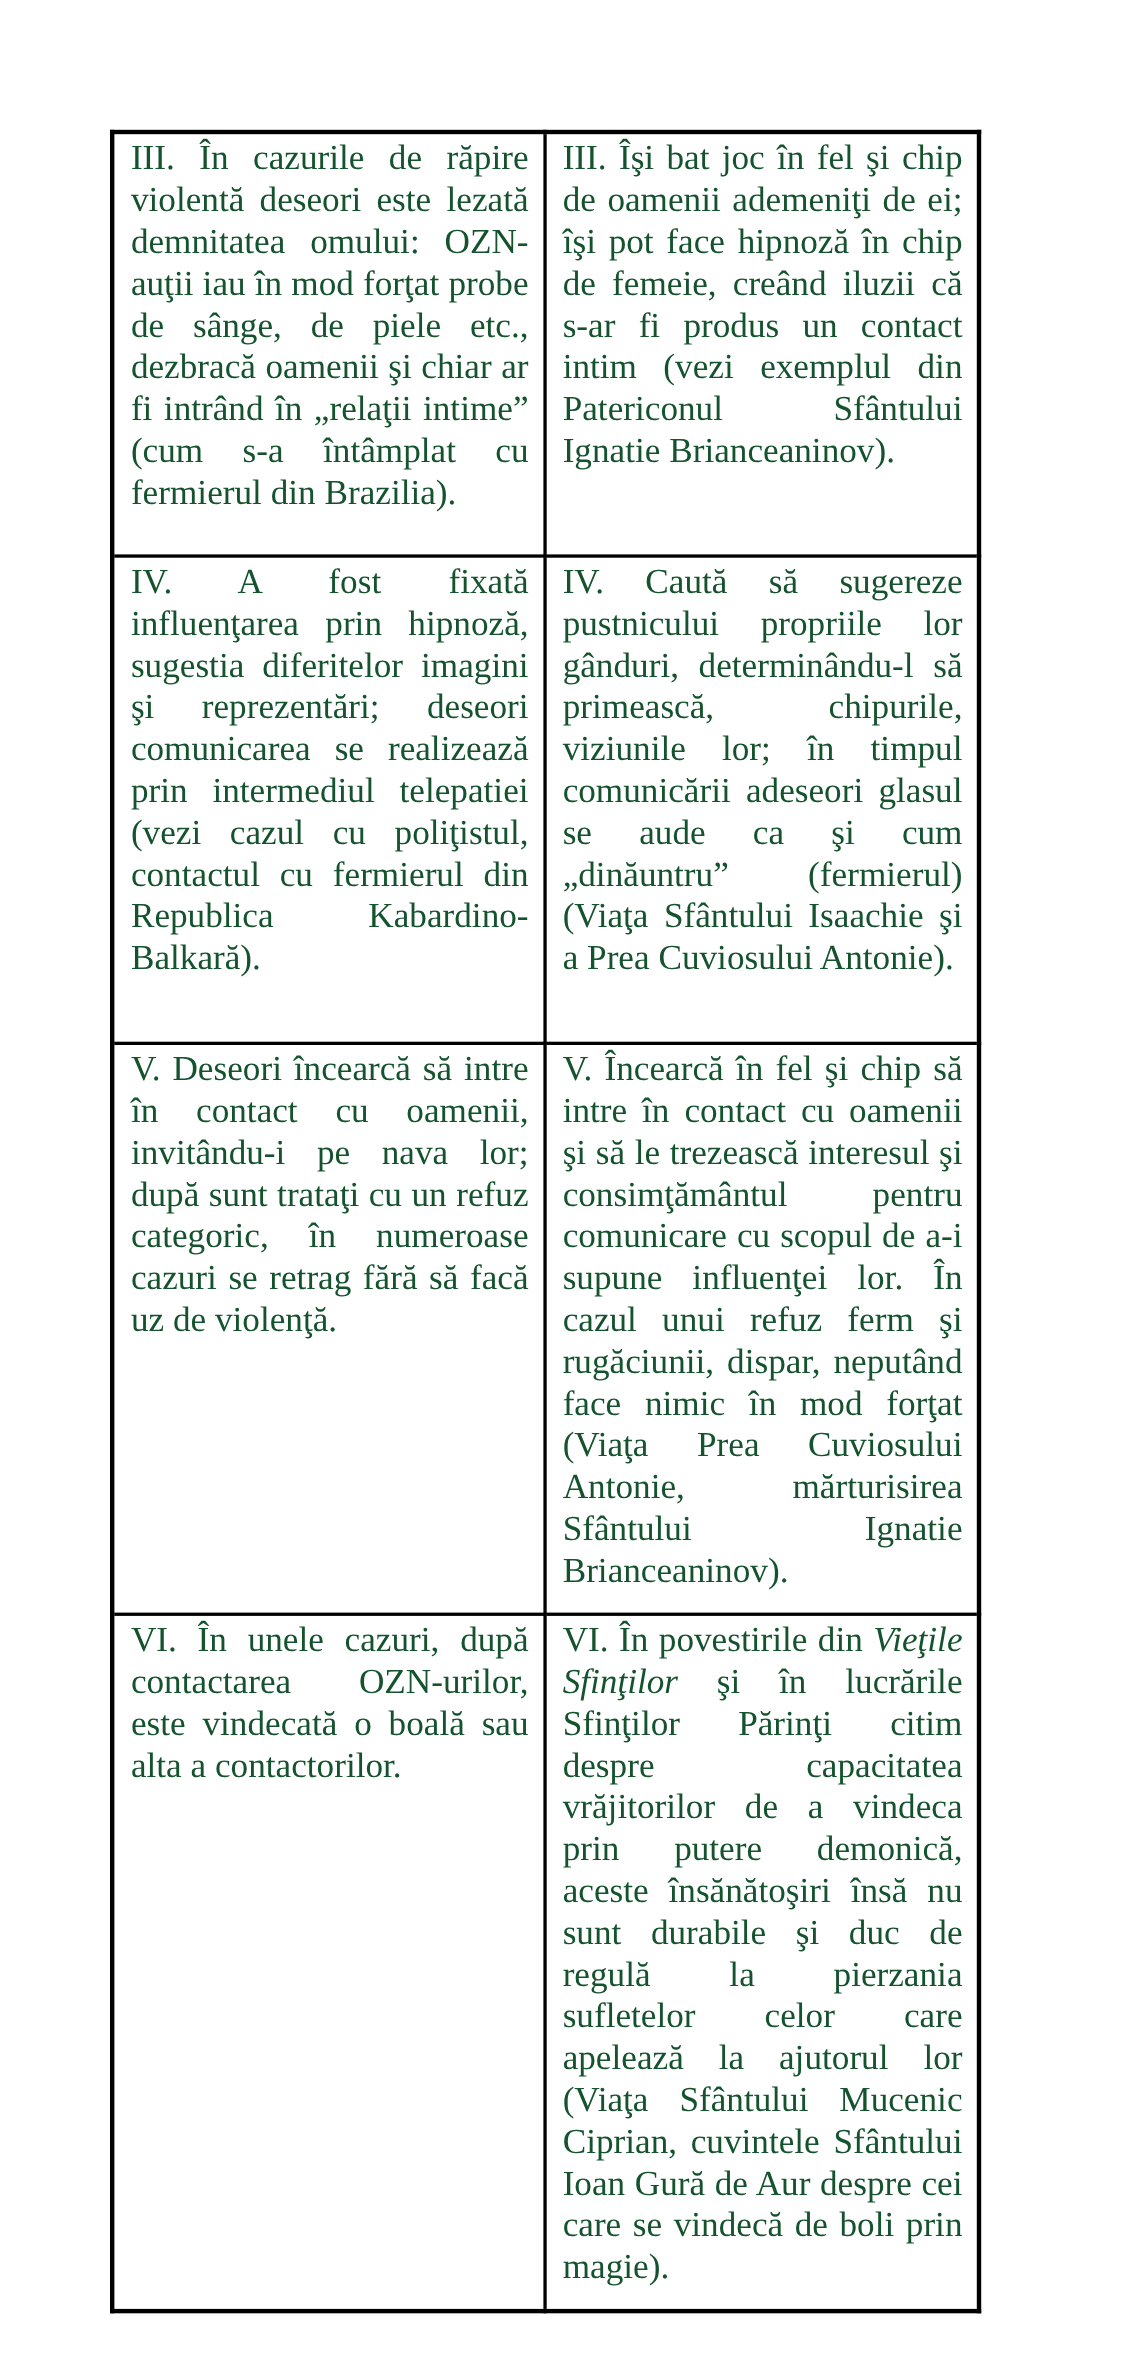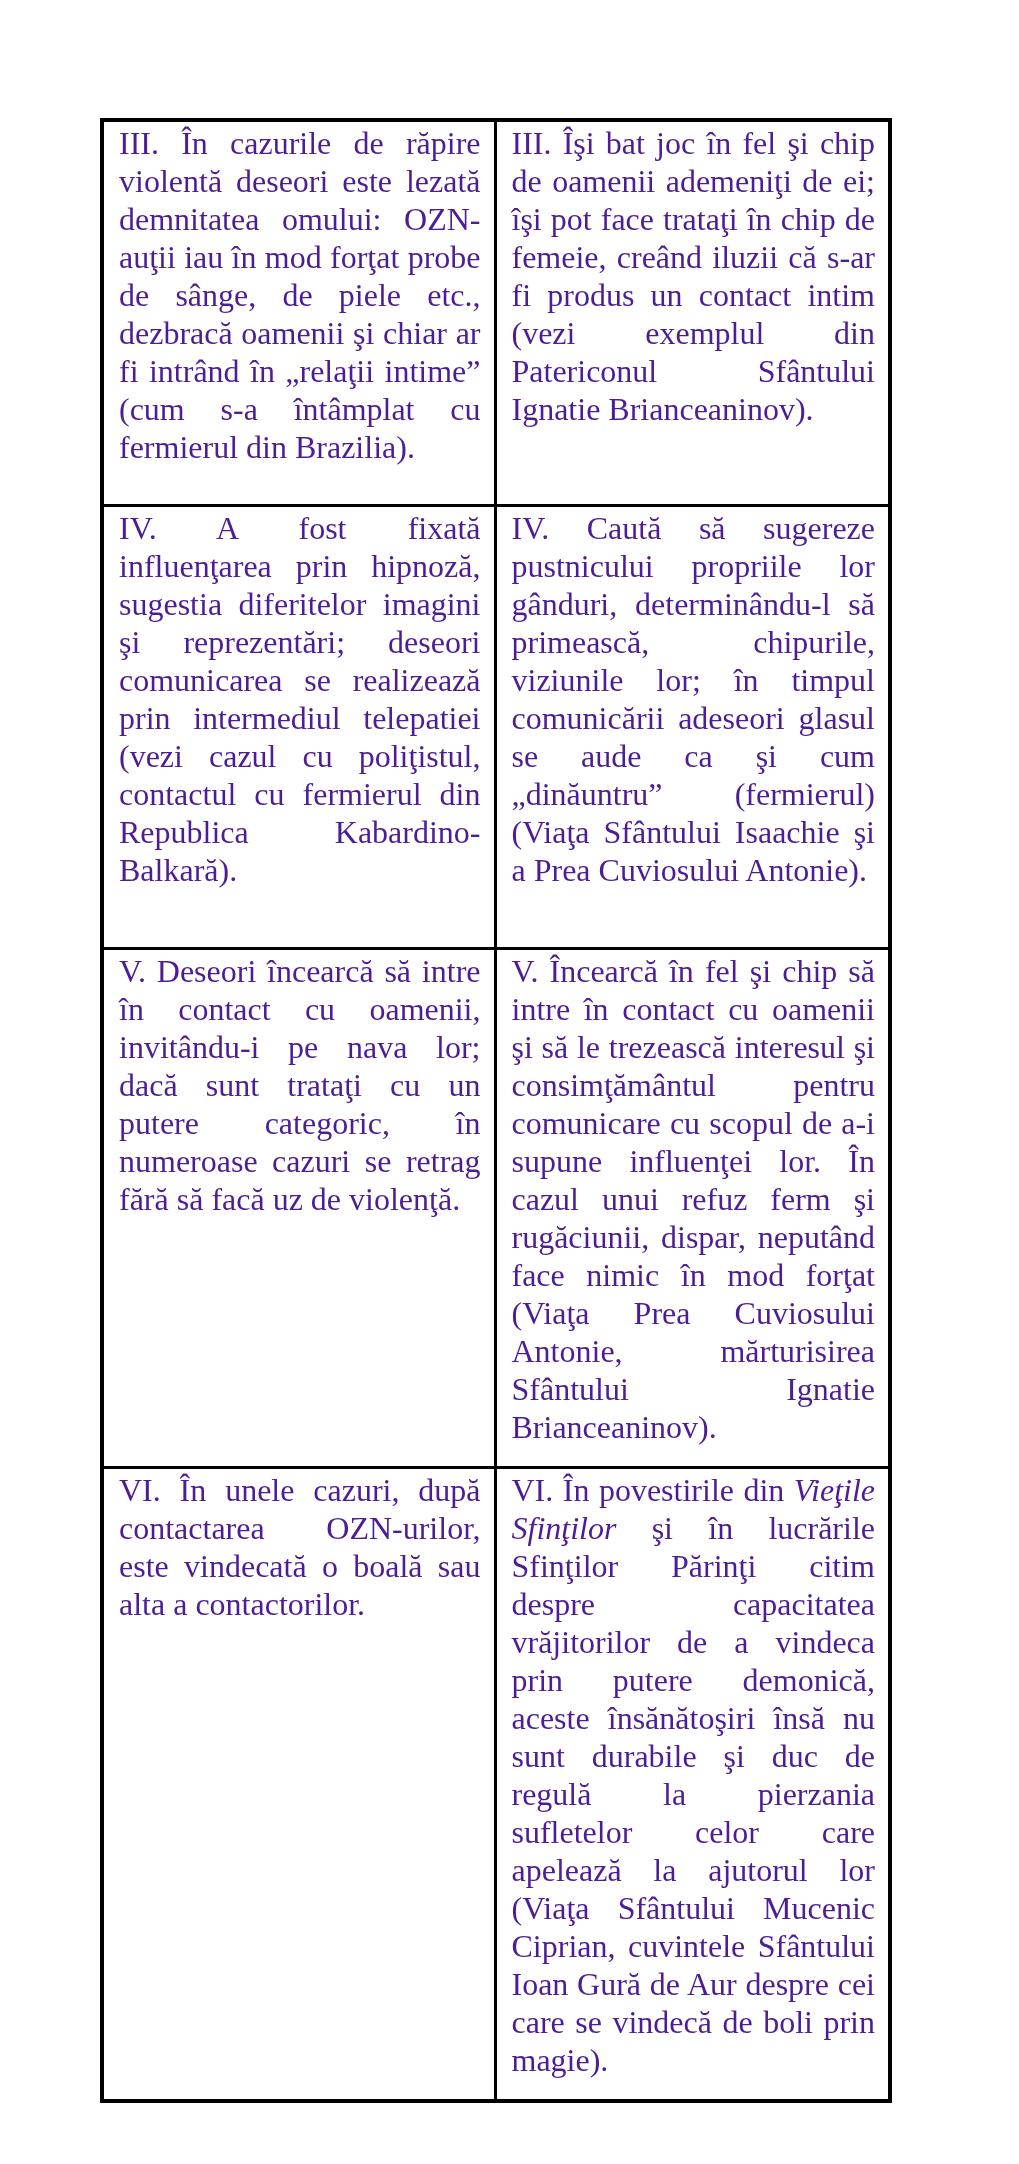--- a/index.html
+++ b/index.html
@@ -24,21 +24,21 @@
     table-layout: fixed;
     border: 4px solid #000000;
   }
   table.doc-table td {
     border: 3px solid #000000;
     vertical-align: top;
     padding: 2px 13px 20px 15px;
     font-family: "Liberation Serif", "DejaVu Serif", serif;
     font-size: 32px;
     line-height: 38px;
-    color: #4c1d95;
+    color: #14532d;
     text-align: justify;
     overflow: hidden;
   }
   col.c-left  { width: 393px; }
   col.c-right { width: 395px; }
   tr.r0 { height: 385px; }
   tr.r1 { height: 443px; }
   tr.r2 { height: 506px; }
   tr.r3 { height: 630px; }
   .it { font-style: italic; }
@@ -51,34 +51,34 @@
     <colgroup>
       <col class="c-left">
       <col class="c-right">
     </colgroup>
     <tbody>
       <tr class="r0">
         <td>
           <span>III. În cazurile de răpire violentă deseori este lezată demnitatea omului: OZN-auţii iau în mod forţat probe de sânge, de piele etc., dezbracă oamenii şi chiar ar fi intrând în „relaţii intime” (cum s-a întâmplat cu fermierul din Brazilia).</span>
         </td>
         <td>
-          <span>III. Îşi bat joc în fel şi chip de oamenii ademeniţi de ei; îşi pot face trataţi în chip de femeie, creând iluzii că s-ar fi produs un contact intim (vezi exemplul din Patericonul Sfântului Ignatie Brianceaninov).</span>
+          <span>III. Îşi bat joc în fel şi chip de oamenii ademeniţi de ei; îşi pot face hipnoză în chip de femeie, creând iluzii că s-ar fi produs un contact intim (vezi exemplul din Patericonul Sfântului Ignatie Brianceaninov).</span>
         </td>
       </tr>
       <tr class="r1">
         <td>
           <span>IV. A fost fixată influenţarea prin hipnoză, sugestia diferitelor imagini şi reprezentări; deseori comunicarea se realizează prin intermediul telepatiei (vezi cazul cu poliţistul, contactul cu fermierul din Republica Kabardino-Balkară).</span>
         </td>
         <td>
           <span>IV. Caută să sugereze pustnicului propriile lor gânduri, determinându-l să primească, chipurile, viziunile lor; în timpul comunicării adeseori glasul se aude ca şi cum „dinăuntru” (fermierul) (Viaţa Sfântului Isaachie şi a Prea Cuviosului Antonie).</span>
         </td>
       </tr>
       <tr class="r2">
         <td>
-          <span>V. Deseori încearcă să intre în contact cu oamenii, invitându-i pe nava lor; dacă sunt trataţi cu un putere categoric, în numeroase cazuri se retrag fără să facă uz de violenţă.</span>
+          <span>V. Deseori încearcă să intre în contact cu oamenii, invitându-i pe nava lor; după sunt trataţi cu un refuz categoric, în numeroase cazuri se retrag fără să facă uz de violenţă.</span>
         </td>
         <td>
           <span>V. Încearcă în fel şi chip să intre în contact cu oamenii şi să le trezească interesul şi consimţământul pentru comunicare cu scopul de a-i supune influenţei lor. În cazul unui refuz ferm şi rugăciunii, dispar, neputând face nimic în mod forţat (Viaţa Prea Cuviosului Antonie, mărturisirea Sfântului Ignatie Brianceaninov).</span>
         </td>
       </tr>
       <tr class="r3">
         <td>
           <span>VI. În unele cazuri, după contactarea OZN-urilor, este vindecată o boală sau alta a contactorilor.</span>
         </td>
         <td>

